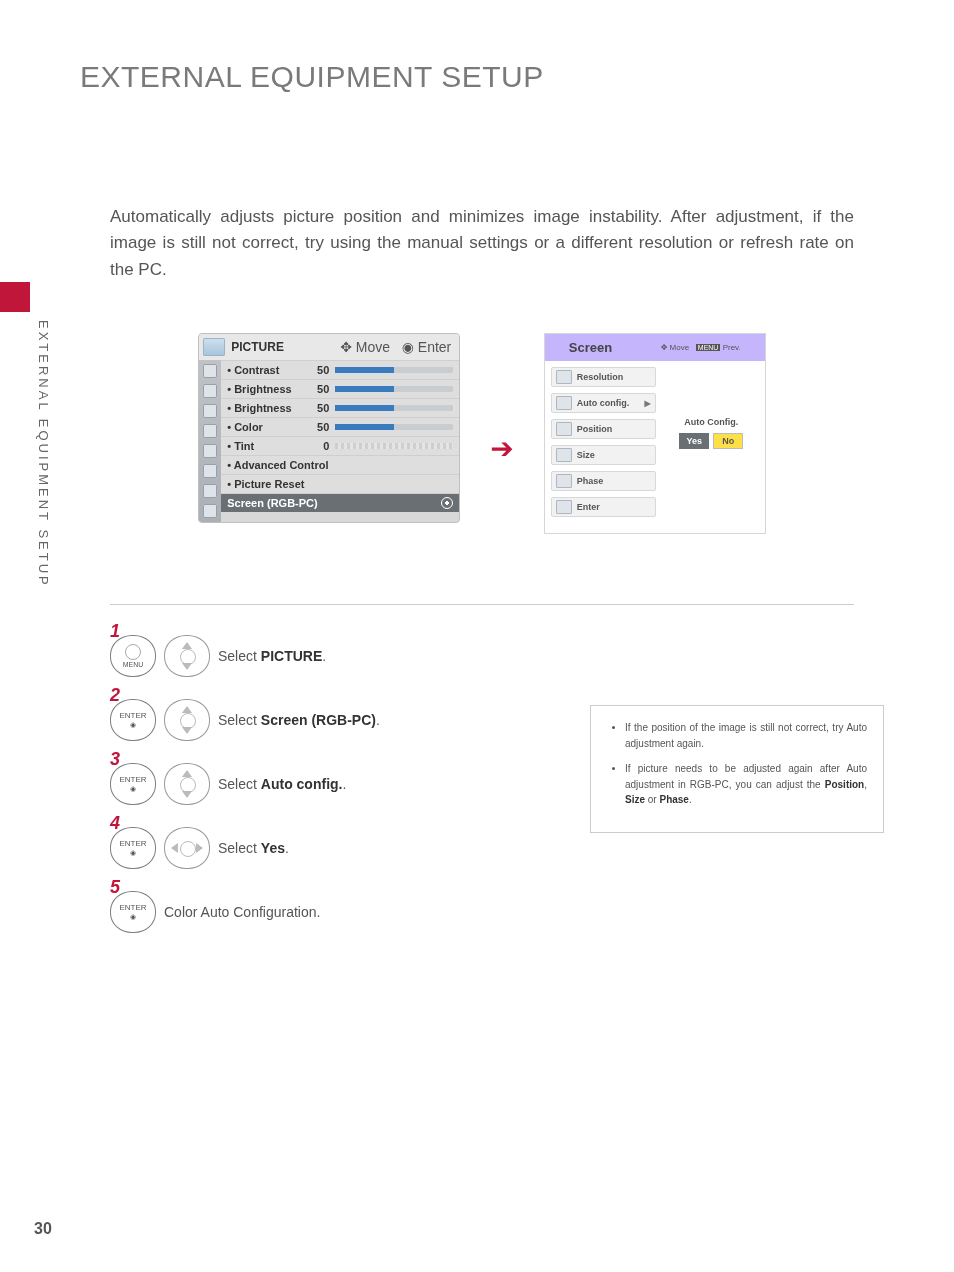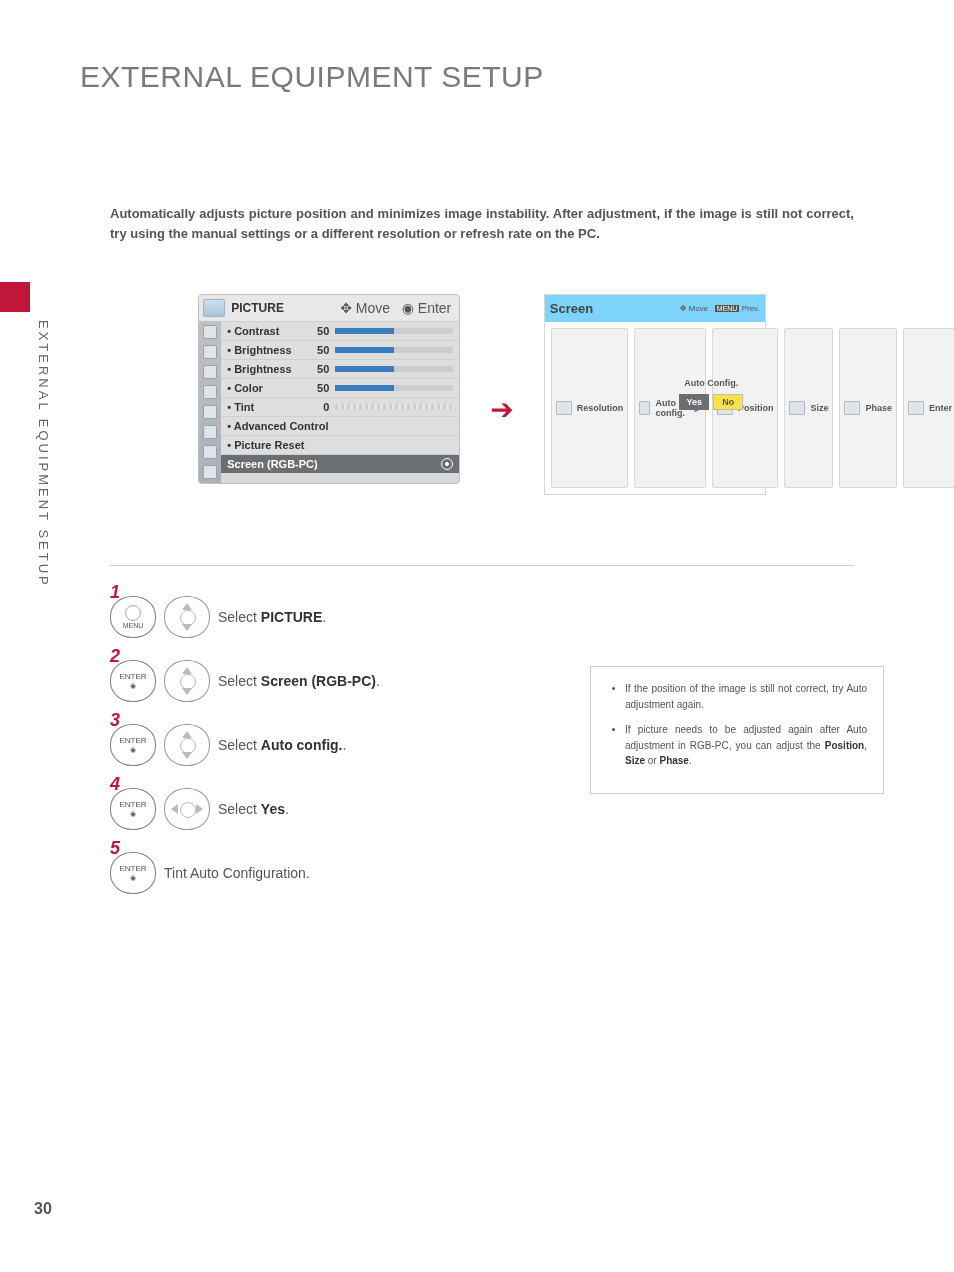--- a/index.html
+++ b/index.html
@@ -43,23 +43,23 @@
     letter-spacing: 0.5px;
     margin: 0 0 110px 0;
   }
   h2 {
     font-size: 19px;
     font-weight: 700;
     color: #555;
     margin: 0 0 22px 30px;
   }
   .intro {
-    font-size: 13px;
+    font-size: 17px;
     color: #555;
-    font-weight: 700;
+    font-weight: 400;
     line-height: 1.55;
     margin: 0 30px 50px 30px;
     text-align: justify;
   }
   .osd-row {
     display: flex;
     align-items: flex-start;
     justify-content: center;
     gap: 30px;
     margin-bottom: 70px;
@@ -164,22 +164,22 @@
     font-size: 28px;
     padding-top:30px;
   }
   
   .screen-panel {
     width: 220px;
     background: #fff;
     border:1px solid #d6d6d6;
   }
   .sp-header {
-    background:#7dd3fc;
-    padding:6px 5px;
+    background:#c4b5fd;
+    padding:6px 24px;
     display:flex;
     align-items:center;
     font-size:13px;
     font-weight:700;
     color:#444;
     text-align:center;
   }
   .sp-hints {
     margin-left:auto;
     font-size:8px;
@@ -188,21 +188,21 @@
   }
   .sp-body {
     display:flex;
     padding:6px;
     gap:8px;
     min-height:160px;
   }
   .sp-left {
     width:105px;
     display:flex;
-    flex-direction:row;
+    flex-direction:column;
     gap:6px;
   }
   .sp-item {
     display:flex;
     align-items:center;
     gap:5px;
     background:#f2f2f2;
     border:1px solid #d8d8d8;
     border-radius:2px;
     padding:2px 4px;
@@ -343,21 +343,21 @@
     line-height:1.55;
     margin-top:70px;
     height: fit-content;
   }
   .notes ul { padding-left:18px; margin:0; }
   .notes li { margin-bottom:10px; text-align:justify; }
   .notes b { font-weight:700; color:#333; }
   .pagenum {
     position:absolute;
     left:34px;
-    bottom:54px;
+    bottom:34px;
     font-size:16px;
     font-weight:700;
     color:#555;
   }
 </style>
 </head>
 <body>
 
 <div class="page">
   <div class="side-tab"></div>
@@ -543,21 +543,21 @@
           <span>Select </span><b>Yes</b><span>.</span>
         </div>
       </div>
 
       <div class="step">
         <span class="num">5</span>
         <div class="btn">
           <div>ENTER</div>
           <div class="sub">◉</div>
         </div>
-        <div class="step-text">Tint Auto Configuration.</div>
+        <div class="step-text">Color Auto Configuration.</div>
       </div>
     </div>
 
     <div class="notes">
       <ul>
         <li>If the position of the image is still not correct, try Auto adjustment again.</li>
         <li>
           <span>If picture needs to be adjusted again after Auto adjustment in RGB-PC, you can adjust the </span><b>Position</b><span>, </span><b>Size</b><span> or </span><b>Phase</b><span>.</span>
         </li>
       </ul>

